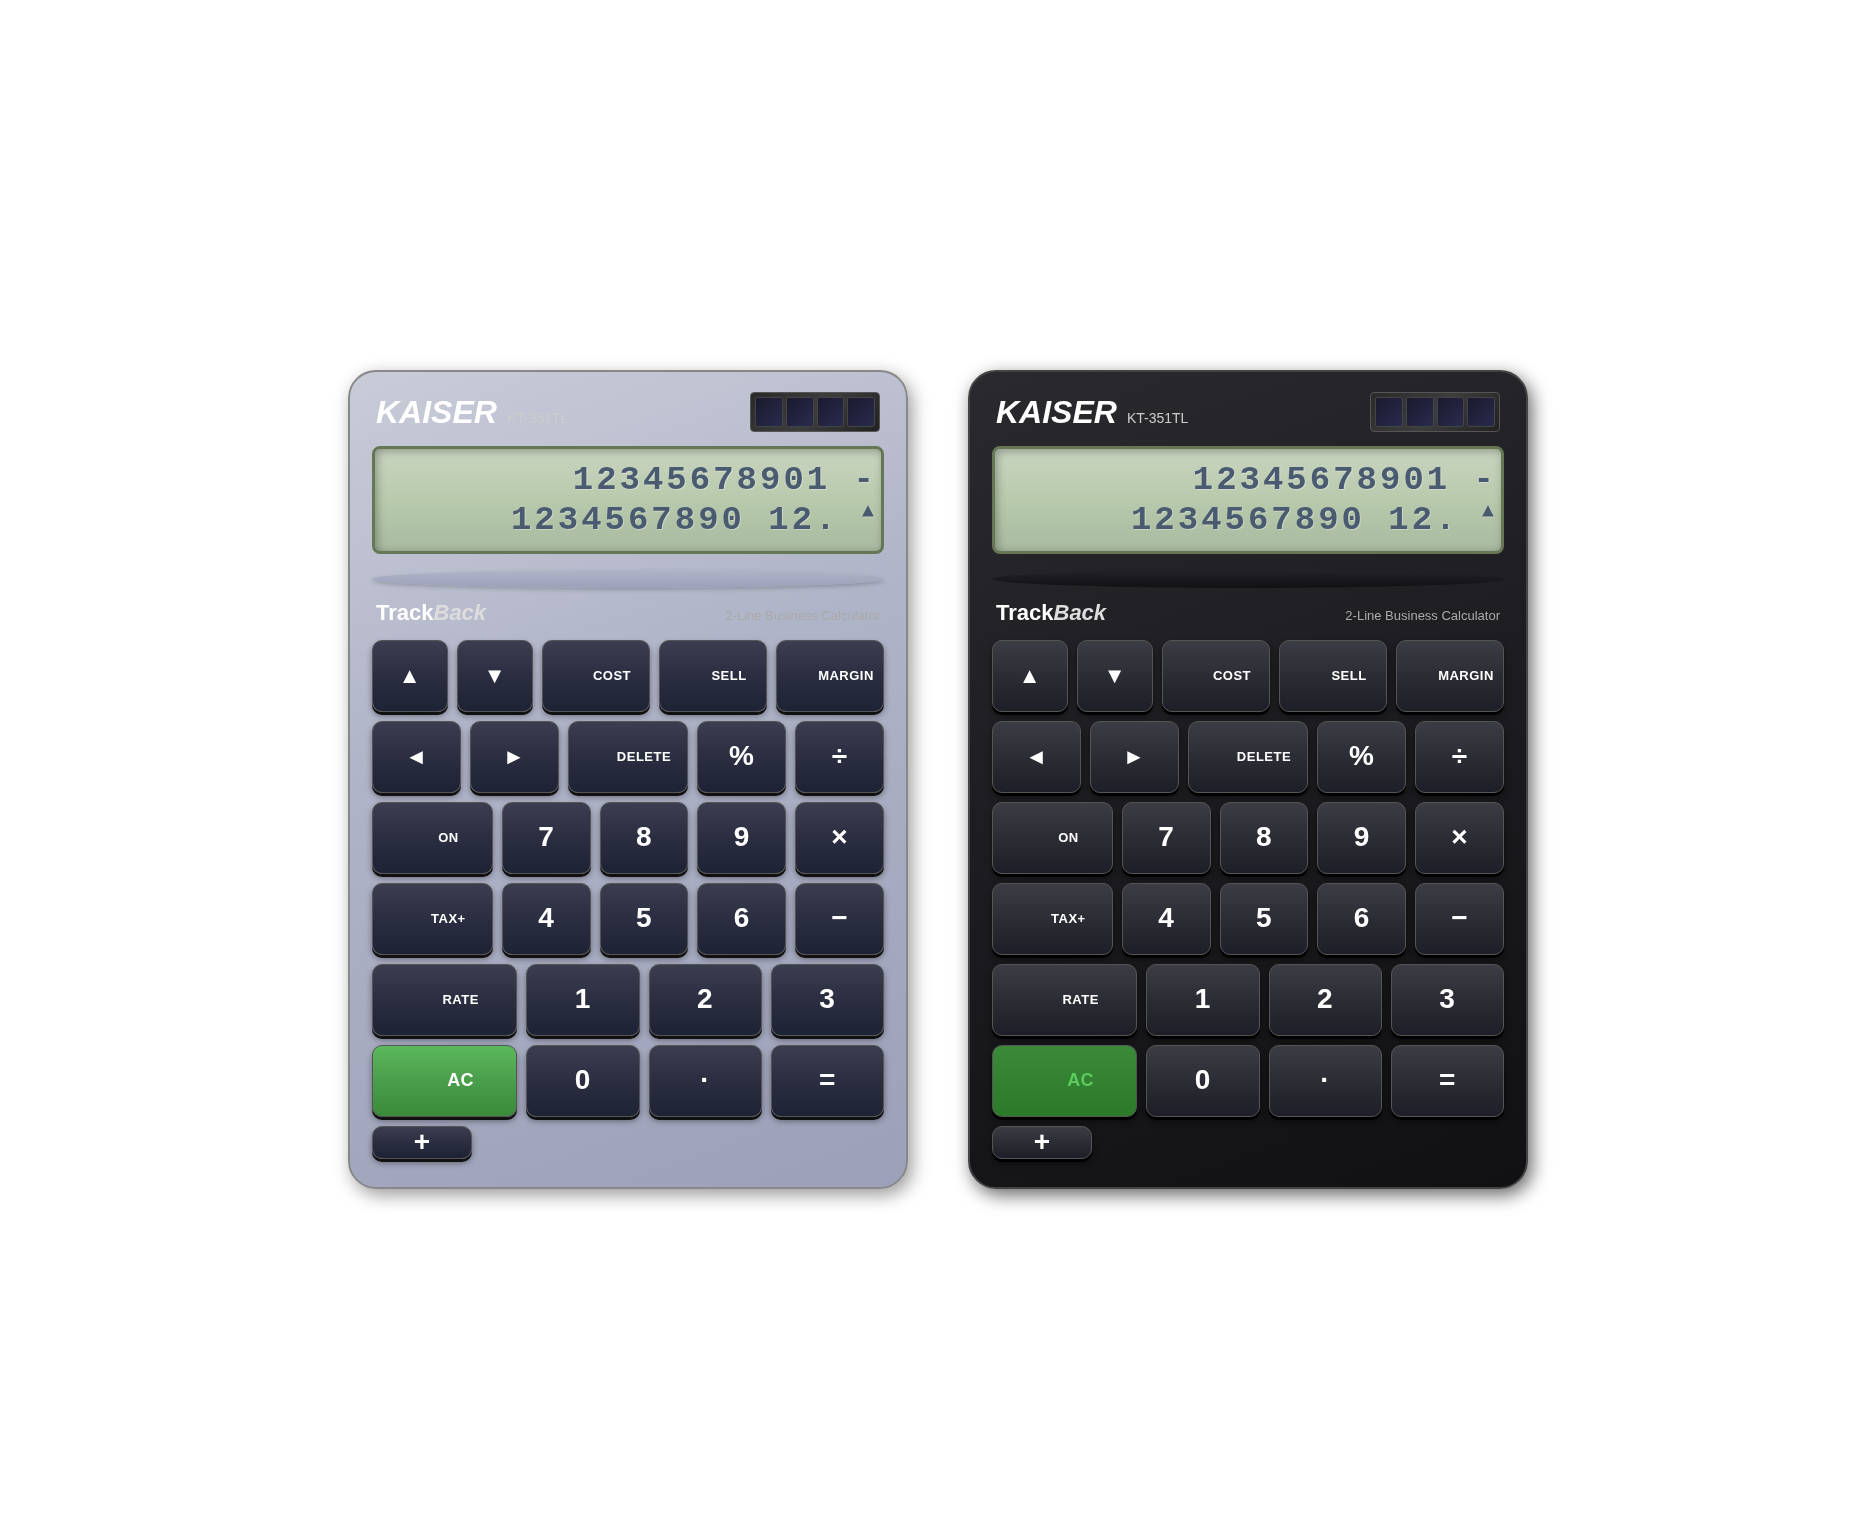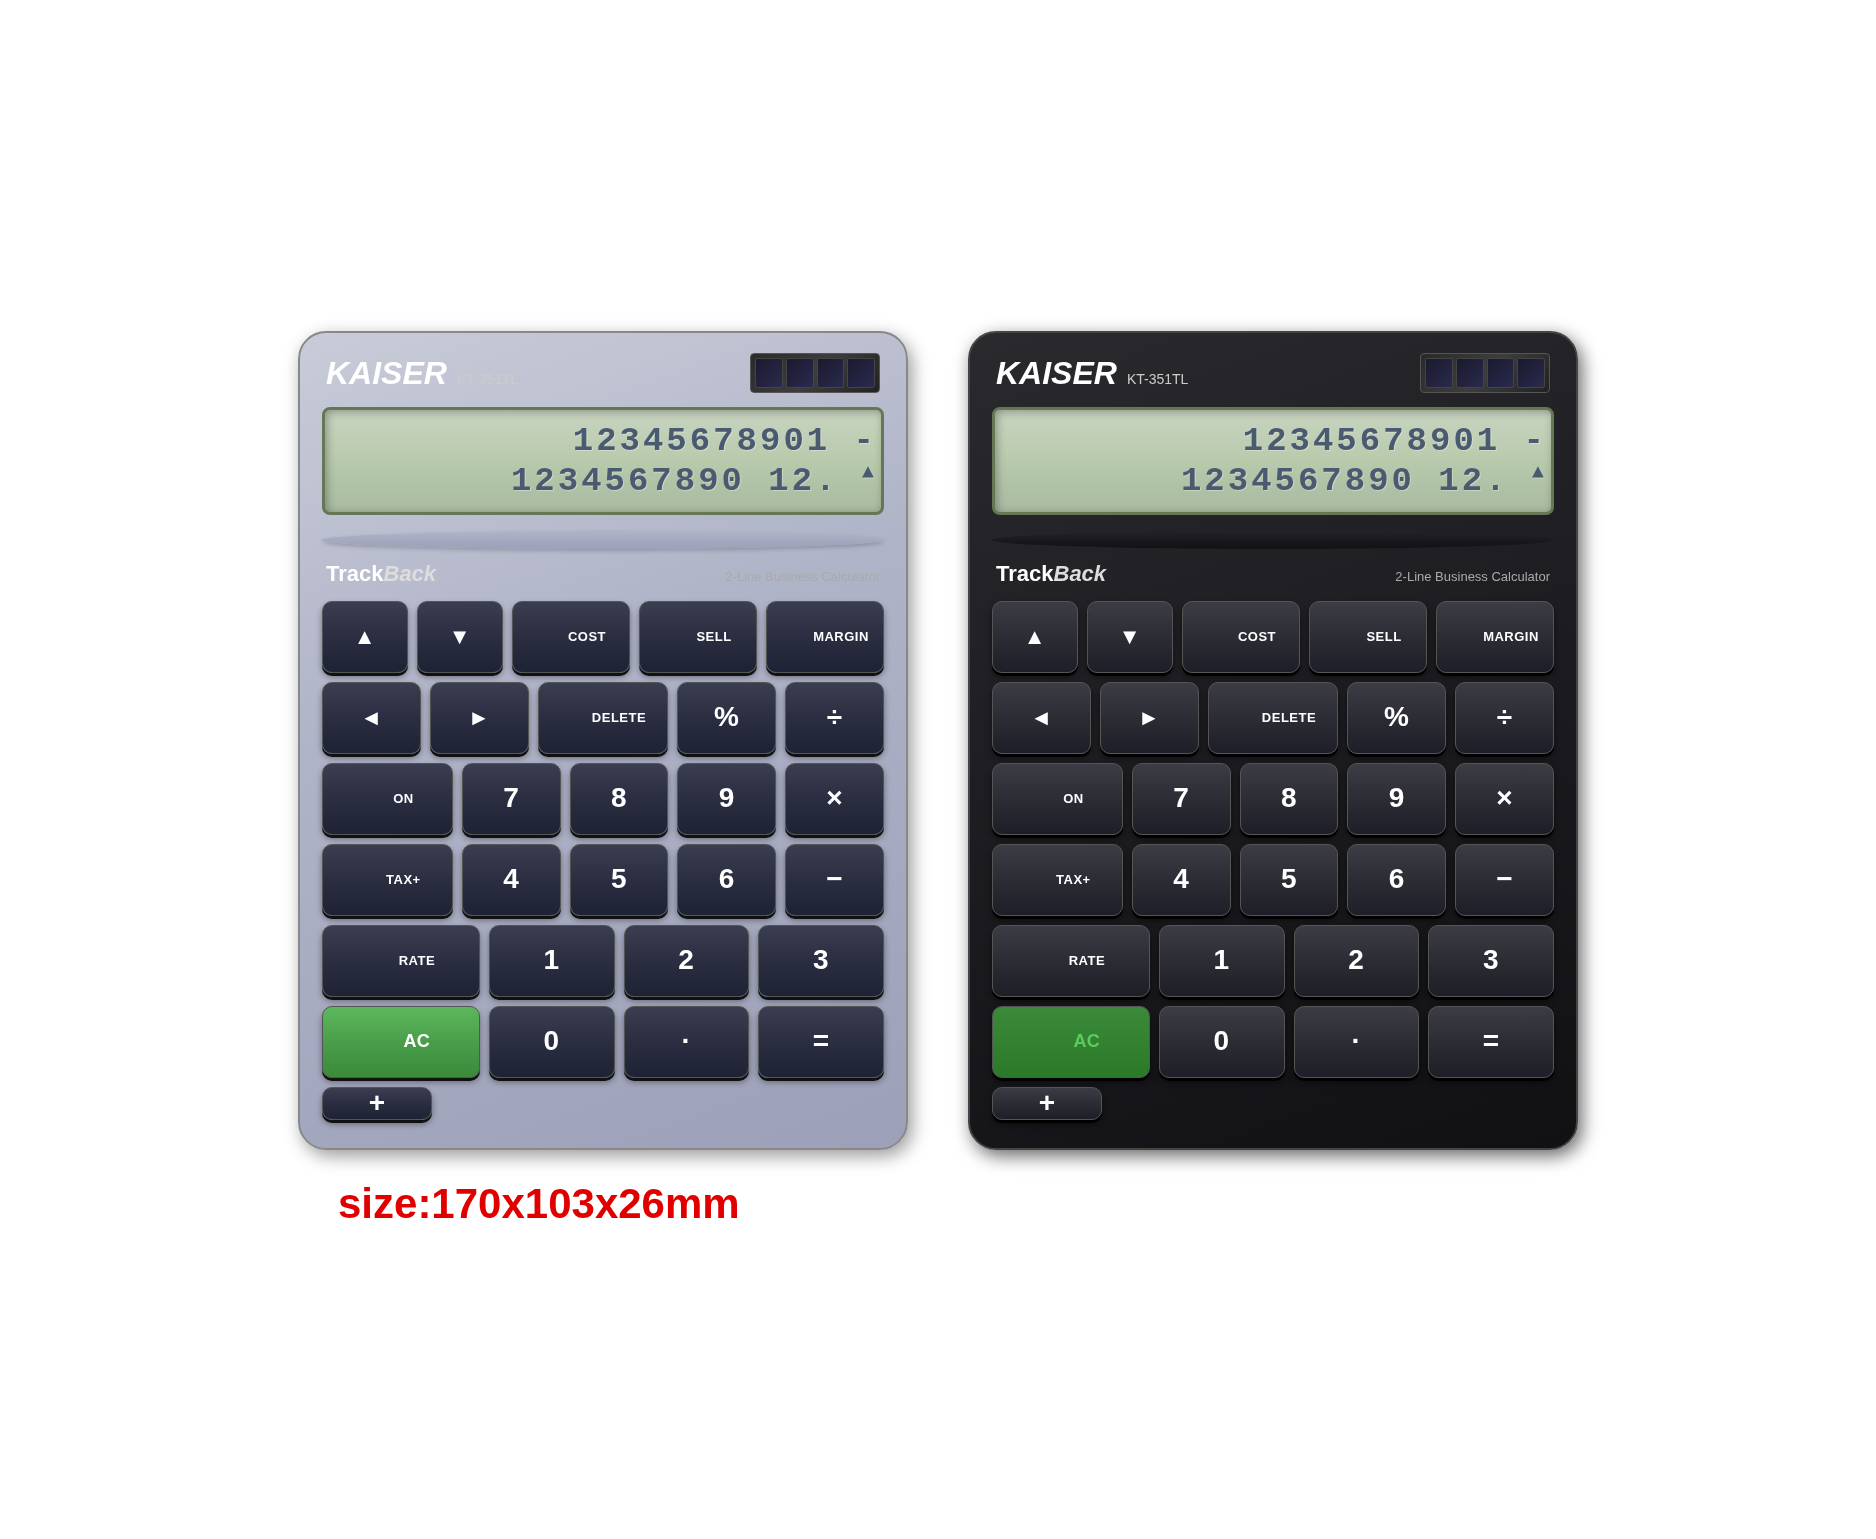--- a/index.html
+++ b/index.html
@@ -28,21 +28,21 @@
       font-weight: bold;
       margin-top: 30px;
       align-self: flex-start;
       margin-left: 40px;
     }
 
     
     .calculator {
       border-radius: 28px;
       padding: 20px 22px 28px;
-      width: 610px;
+      width: 560px;
       display: flex;
       flex-direction: column;
       gap: 14px;
       position: relative;
     }
 
     .calc-white {
       background: linear-gradient(160deg, #c8ccd8 0%, #b0b4c8 40%, #9ca0b8 100%);
       border: 2px solid #888;
       box-shadow: 4px 6px 18px rgba(0,0,0,0.4);
@@ -449,14 +449,13 @@
             </div>
           </div>
 
           <button class="calc-btn btn-large-plus btn-symbol-lg" style="width: calc(20% - 2px); min-width: 88px;">+</button>
         </div>
       </div>
     </div>
 
   </div>
 
-  <div class="size-label">size:170x103x26mm</div>
 </div>
 
 </body></html>

